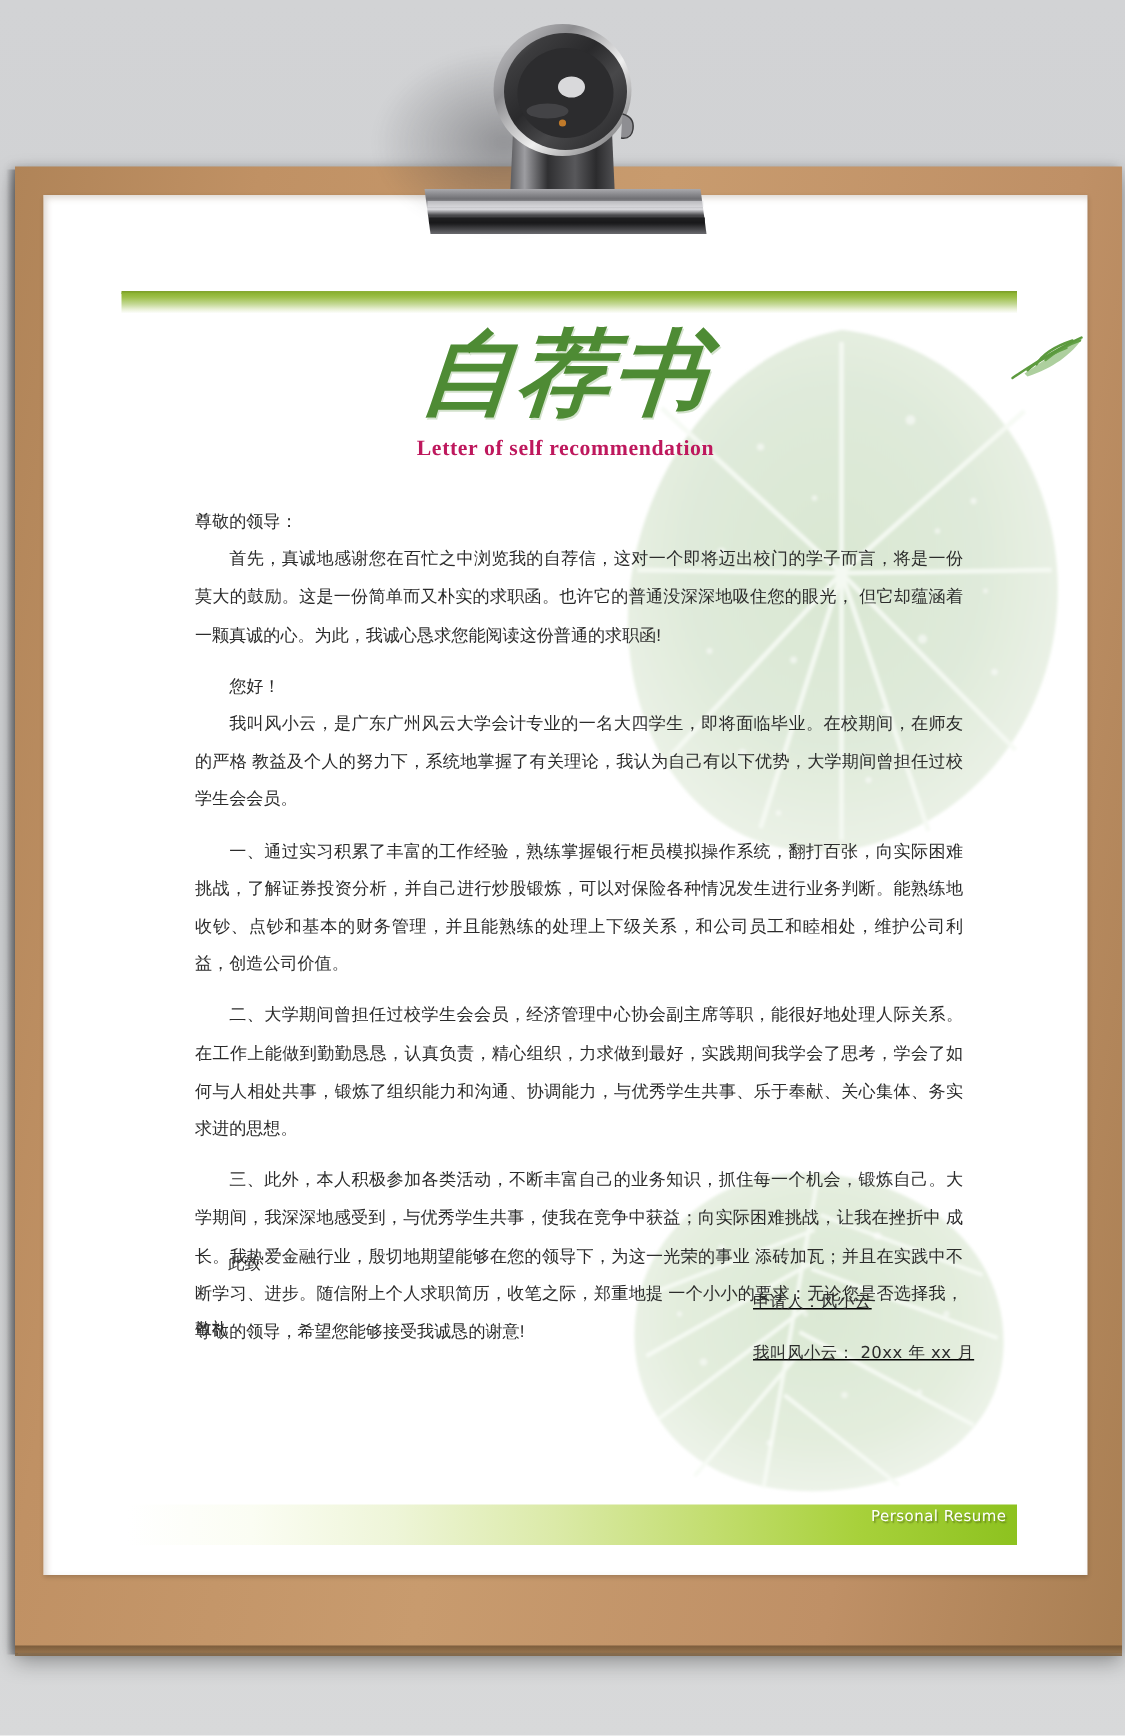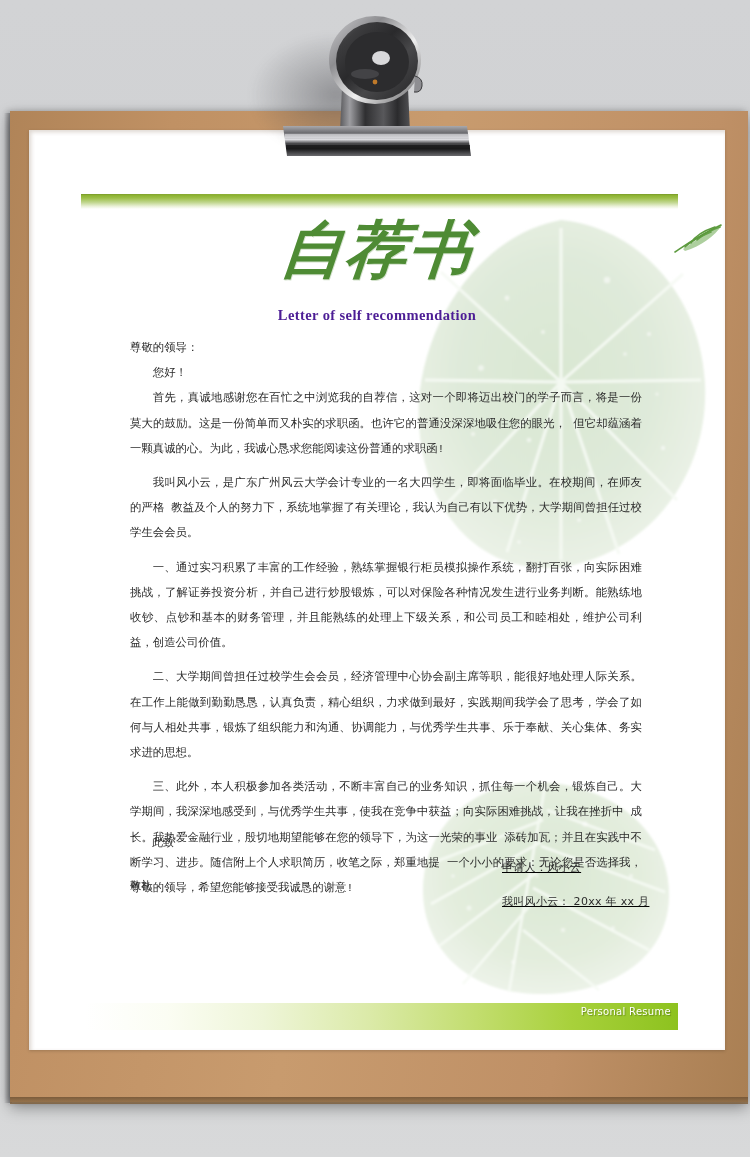--- a/index.html
+++ b/index.html
@@ -113,37 +113,37 @@
     display: inline-block;
   }
   .title-sprig {
     position: absolute;
     left: 390px;
     top: 4px;
     width: 54px;
     height: 34px;
   }
   .title-en {
-    margin-top: 24px;
+    margin-top: 8px;
     font-family: "Liberation Serif", "DejaVu Serif", serif;
     font-size: 14.5px;
     font-weight: 700;
-    color: #4c1d95;
+    color: #be185d;
     letter-spacing: .4px;
   }
 
   
   .content {
     position: absolute;
     left: 101px;
     top: 206px;
     width: 512px;
   }
   .para {
-    font-family: Liberation Mono, monospace;
+    font-family: Liberation Sans, sans-serif;
     font-size: 11.4px;
     line-height: 25.2px;
     color: #2b2b2b;
     text-align: justify;
     text-justify: inter-ideograph;
     margin-bottom: 9px;
   }
   .para.indent { text-indent: 2em; }
   .para.tight { margin-bottom: 0; }
   .para.salutation { margin-bottom: 0; }
@@ -313,22 +313,22 @@
           </g>
           <path d="M12 27 C24 19 38 9 51 3 C44 14 30 24 14 29 Z" fill="#6aa84f" opacity="0.55"></path>
         </svg>
       </span>
     </div>
     <div class="title-en">Letter of self recommendation</div>
   </div>
 
   <div class="content">
     <p class="para salutation">尊敬的领导：</p>
+    <p class="para indent">首先，真诚地感谢您在百忙之中浏览我的自荐信，这对一个即将迈出校门的学子而言，将是一份莫大的鼓励。这是一份简单而又朴实的求职函。也许它的普通没深深地吸住您的眼光， 但它却蕴涵着一颗真诚的心。为此，我诚心恳求您能阅读这份普通的求职函!</p>
     <p class="para indent tight">您好！</p>
-    <p class="para indent">首先，真诚地感谢您在百忙之中浏览我的自荐信，这对一个即将迈出校门的学子而言，将是一份莫大的鼓励。这是一份简单而又朴实的求职函。也许它的普通没深深地吸住您的眼光， 但它却蕴涵着一颗真诚的心。为此，我诚心恳求您能阅读这份普通的求职函!</p>
     <p class="para indent">我叫风小云，是广东广州风云大学会计专业的一名大四学生，即将面临毕业。在校期间，在师友的严格 教益及个人的努力下，系统地掌握了有关理论，我认为自己有以下优势，大学期间曾担任过校学生会会员。</p>
     <p class="para indent">一、通过实习积累了丰富的工作经验，熟练掌握银行柜员模拟操作系统，翻打百张，向实际困难挑战，了解证券投资分析，并自己进行炒股锻炼，可以对保险各种情况发生进行业务判断。能熟练地收钞、点钞和基本的财务管理，并且能熟练的处理上下级关系，和公司员工和睦相处，维护公司利益，创造公司价值。</p>
     <p class="para indent">二、大学期间曾担任过校学生会会员，经济管理中心协会副主席等职，能很好地处理人际关系。在工作上能做到勤勤恳恳，认真负责，精心组织，力求做到最好，实践期间我学会了思考，学会了如何与人相处共事，锻炼了组织能力和沟通、协调能力，与优秀学生共事、乐于奉献、关心集体、务实求进的思想。</p>
     <p class="para indent">三、此外，本人积极参加各类活动，不断丰富自己的业务知识，抓住每一个机会，锻炼自己。大学期间，我深深地感受到，与优秀学生共事，使我在竞争中获益；向实际困难挑战，让我在挫折中 成长。我热爱金融行业，殷切地期望能够在您的领导下，为这一光荣的事业 添砖加瓦；并且在实践中不断学习、进步。随信附上个人求职简历，收笔之际，郑重地提 一个小小的要求：无论您是否选择我，尊敬的领导，希望您能够接受我诚恳的谢意!</p>
   </div>
 
   <div class="sig">
     <div class="sig-line sig-cizhi">此致</div>
     <div class="sig-line sig-jingli">敬礼</div>
     <div class="sig-right">

